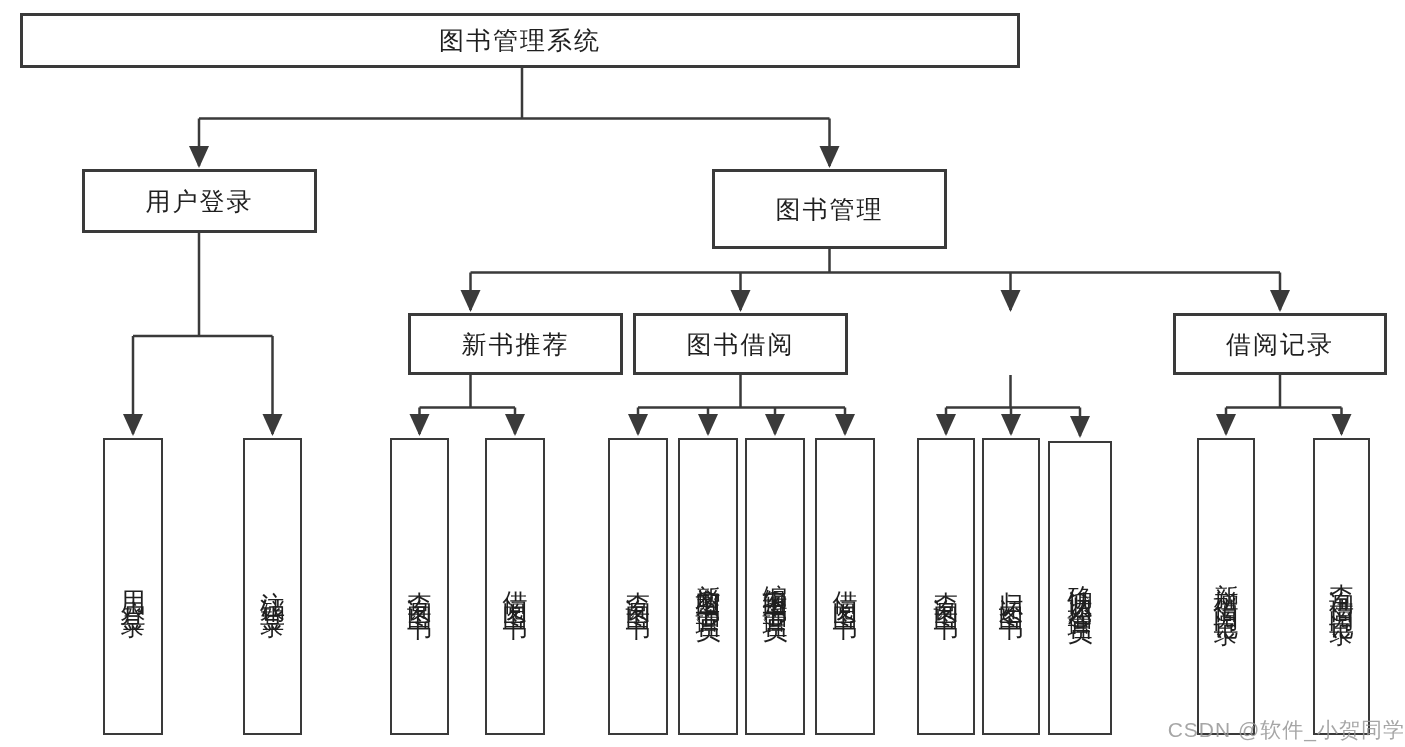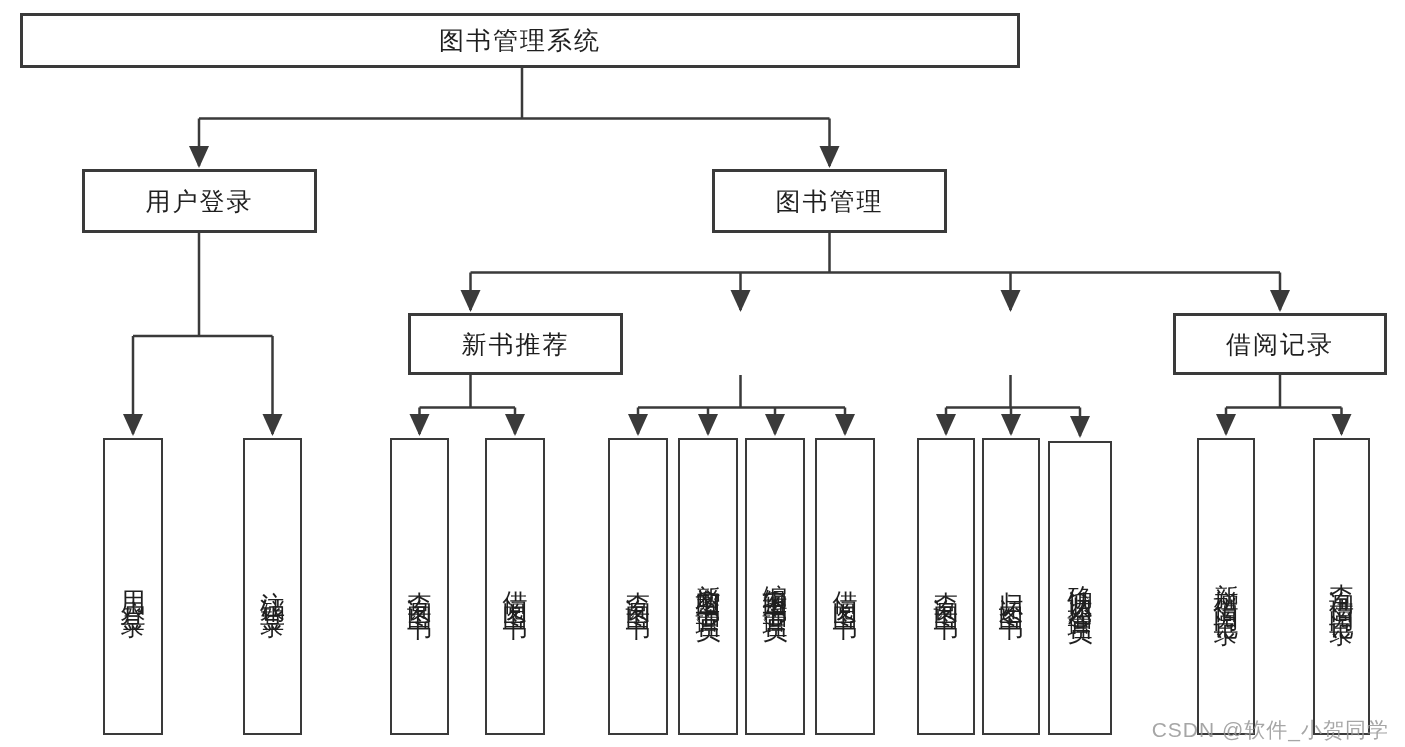--- a/index.html
+++ b/index.html
@@ -33,21 +33,21 @@
   .node.leaf {
     border-width: 2.5px;
     writing-mode: vertical-rl;
     letter-spacing: 8px;
     white-space: normal;
     line-height: 1;
   }
   .node.leaf.tight { letter-spacing: 5px; }
   .watermark {
     position: absolute;
-    right: 16px;
+    right: 0;
     top: 716px;
     font-size: 21px;
     color: rgba(150, 150, 150, 0.85);
     letter-spacing: 1px;
   }
 </style>
 </head>
 <body>
 
 <div id="canvas">
@@ -90,23 +90,24 @@
     <path d="M1011,407.5 V434" stroke="#3a3a3a" stroke-width="2.5" fill="none" marker-end="url(#arrow)"></path>
     <path d="M1080,407.5 V436" stroke="#3a3a3a" stroke-width="2.5" fill="none" marker-end="url(#arrow)"></path>
 
     <path d="M1226,407.5 V434" stroke="#3a3a3a" stroke-width="2.5" fill="none" marker-end="url(#arrow)"></path>
     <path d="M1341.5,407.5 V434" stroke="#3a3a3a" stroke-width="2.5" fill="none" marker-end="url(#arrow)"></path>
   </svg>
 
   <div class="node" style="left:20px; top:13px; width:1000px; height:55px;">图书管理系统</div>
 
   <div class="node" style="left:82px; top:169px; width:235px; height:64px;">用户登录</div>
-  <div class="node" style="left:712px; top:169px; width:235px; height:64px;">图书管理</div>
+  <div class="node" style="left:712px; top:169px; width:235px; height:80px;">图书管理</div>
 
   <div class="node" style="left:363px; top:313px; width:215px; height:62px;margin-left:45px;">新书推荐</div>
+  <div class="node" style="left:633px; top:313px; width:215px; height:62px;">图书借阅</div>
   <div class="node" style="left:1173px; top:313px; width:214px; height:62px;">借阅记录</div>
 
   <div class="node leaf" style="left:103px; top:438px; width:60px; height:297px;">用户登录</div>
   <div class="node leaf" style="left:243px; top:438px; width:59px; height:297px;">注销登录</div>
 
   <div class="node leaf" style="left:390px; top:438px; width:59px; height:297px;">查询图书</div>
   <div class="node leaf" style="left:485px; top:438px; width:60px; height:297px;">借阅图书</div>
 
   <div class="node leaf" style="left:608px; top:438px; width:60px; height:297px;">查询图书</div>
   <div class="node leaf tight" style="left:678px; top:438px; width:60px; height:297px;">新增图书（管理员）</div>

